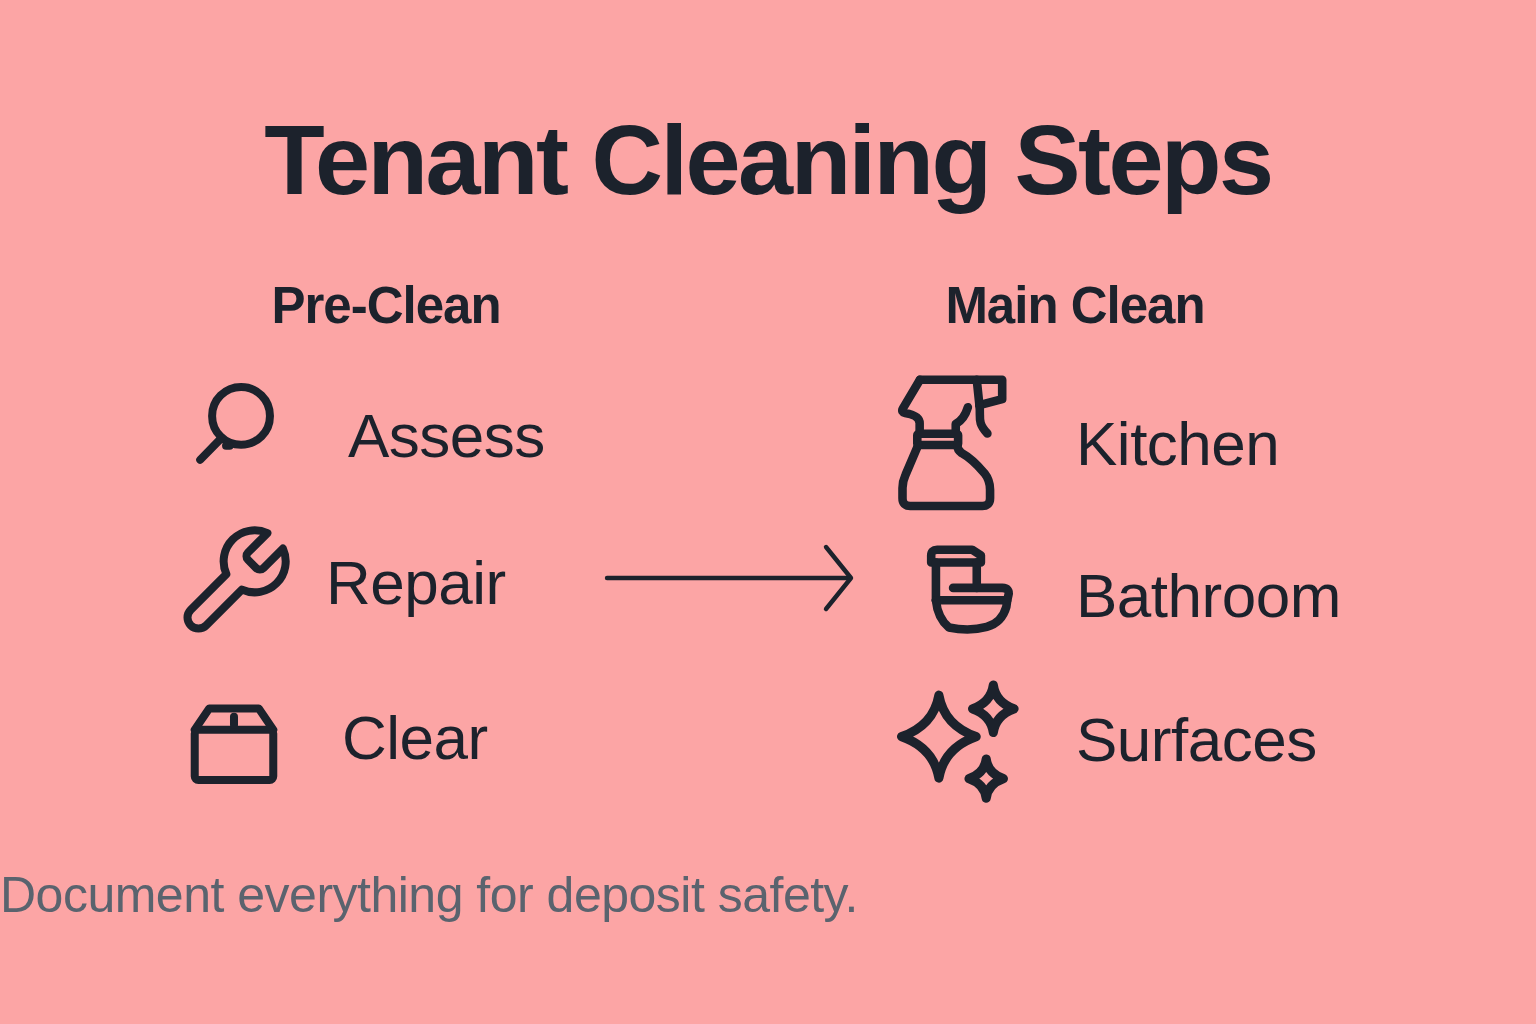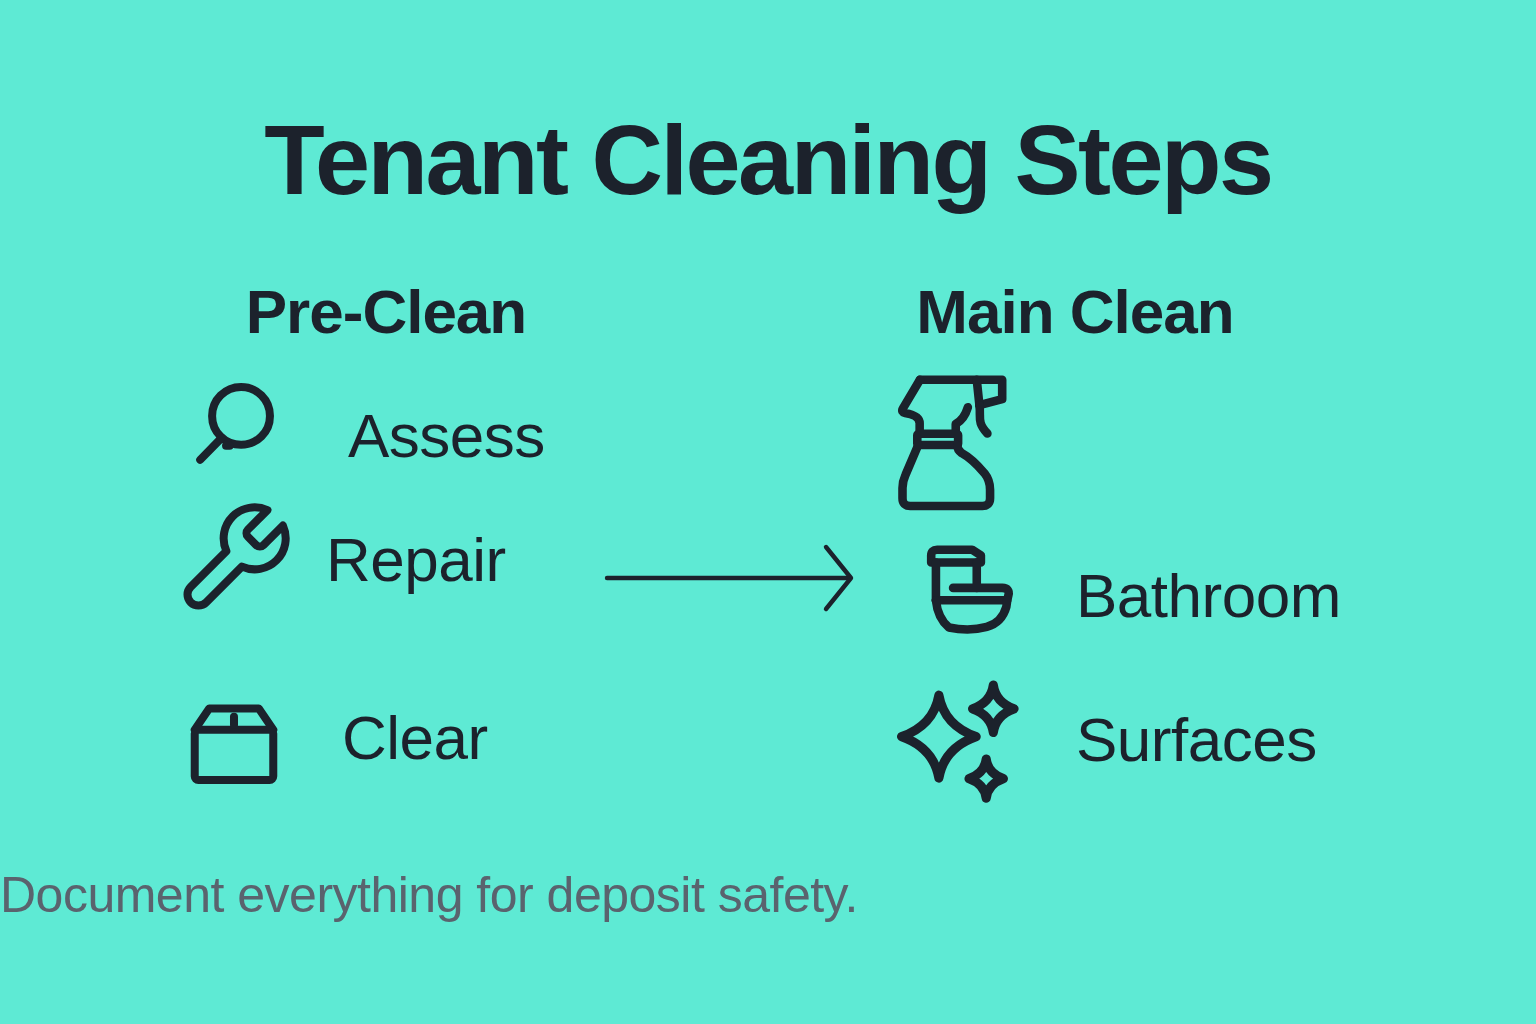--- a/index.html
+++ b/index.html
@@ -1,47 +1,47 @@
 <!DOCTYPE html>
 <html><head>
 <meta charset="utf-8">
 <style>
   html,body{margin:0;padding:0;}
   body{font-family:"Liberation Sans","DejaVu Sans",sans-serif;background:#faf9f4;}
-  .canvas{position:relative;width:1536px;height:1024px;background:#5eead4;overflow:hidden;}
+  .canvas{position:relative;width:1536px;height:1024px;background:#fca5a5;overflow:hidden;}
 
   .title{
     position:absolute;top:103px;left:0;width:100%;
     text-align:center;margin:0;
     font-size:99px;font-weight:600;letter-spacing:-2.5px;
     color:#1c222c;
   }
 
   .col-header{
     position:absolute;top:276px;
-    font-size:62px;font-weight:600;letter-spacing:-1px;
+    font-size:51px;font-weight:600;letter-spacing:-1px;
     color:#1c222c;text-align:center;
   }
   .col-header.pre{left:168px;width:436px;}
   .col-header.main{left:844px;width:462px;}
 
   .row{
     position:absolute;display:flex;align-items:center;gap:46px;height:150px;
   }
   .row .icon{display:flex;align-items:center;justify-content:center;flex:0 0 auto;}
   .row .icon svg{display:block;width:100%;height:100%;}
   .icon{width:124px;height:124px;color:#1c222c;}
   .icon.lg{width:142px;height:142px;}
   .row .label{
     font-size:62px;font-weight:400;letter-spacing:-0.5px;
     color:#1c222c;white-space:nowrap;
   }
 
   .row.assess{left:178px;top:360px;}
-  .row.repair{left:172px;top:484px;gap:30px;}
+  .row.repair{left:172px;top:507px;gap:30px;}
   .row.clear{left:172px;top:662px;}
   .row.kitchen{left:888px;top:368px;}
   .row.bathroom{left:888px;top:520px;}
   .row.surfaces{left:888px;top:664px;align-items:center;}
 
   .flow-arrow{position:absolute;left:604px;top:543px;width:254px;height:70px;color:#1c222c;}
 
   .footer{
     position:absolute;top:866px;left:0;width:100%;
     text-align:left;
@@ -100,20 +100,21 @@
       <svg viewBox="0 0 48 48" fill="none" stroke="currentColor" stroke-width="2.9" stroke-linecap="round" stroke-linejoin="round">
         <path d="M10.8 2.6 H38.6 V9.2 L30.9 11.2"></path>
         <path d="M30 2.6 L30.9 11.2"></path>
         <path d="M30.9 11.2 C31.5 15.4 29.9 16.8 33.6 20.8"></path>
         <path d="M10.8 2.6 L5 12.4 Q4.4 13.6 5.8 13.9 Q10.7 14.7 10.7 17.3 V20.9"></path>
         <path d="M27 11.9 C26 15.3 24.6 16.6 22.9 17.6 V20.9"></path>
         <rect x="9.9" y="20.9" width="13.8" height="3.8" rx="0.5"></rect>
         <path d="M10.2 24.7 L5.9 34.8 Q4.9 37 4.9 39.2 V42.7 Q4.9 45.3 7.5 45.3 H31.9 Q34.5 45.3 34.5 42.7 V39.8 Q34.5 36.6 32.6 34.2 Q28.4 29.3 24.9 27.4 Q23.4 26.4 23.4 24.7"></path>
       </svg>
     </span>
+    <span class="label">Kitchen</span>
   </div>
 
   <div class="row bathroom">
     <span class="icon lg">
       <svg viewBox="0 0 48 48" fill="none" stroke="currentColor" stroke-width="2.9" stroke-linecap="round" stroke-linejoin="round">
         <path d="M14.6 13 V10.7 Q14.6 8.7 16.6 8.7 H28.4 L31.4 10.6 V13 Z"></path>
         <path d="M16.2 13 V25.8"></path>
         <path d="M30 13 V21.6"></path>
         <path d="M22 21.6 H38.6 Q41.3 21.7 40.7 24.1 L40.3 25.8 H16.2"></path>
         <path d="M16.2 25.8 Q16.8 31.8 20.6 35 Q27.5 36.4 33.4 34.8 Q38.5 33.3 40 28 L40.3 25.8"></path>

